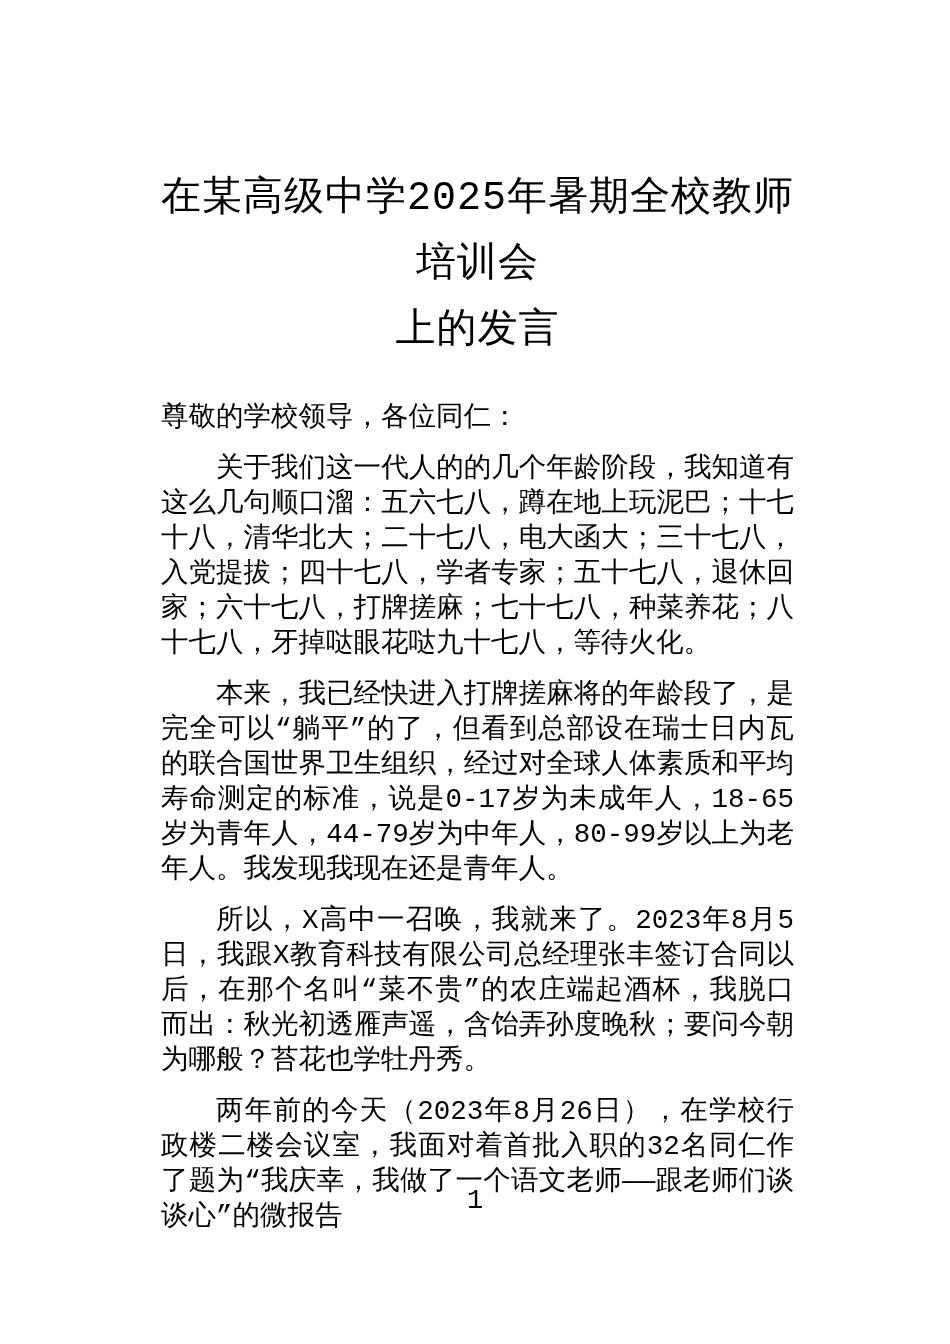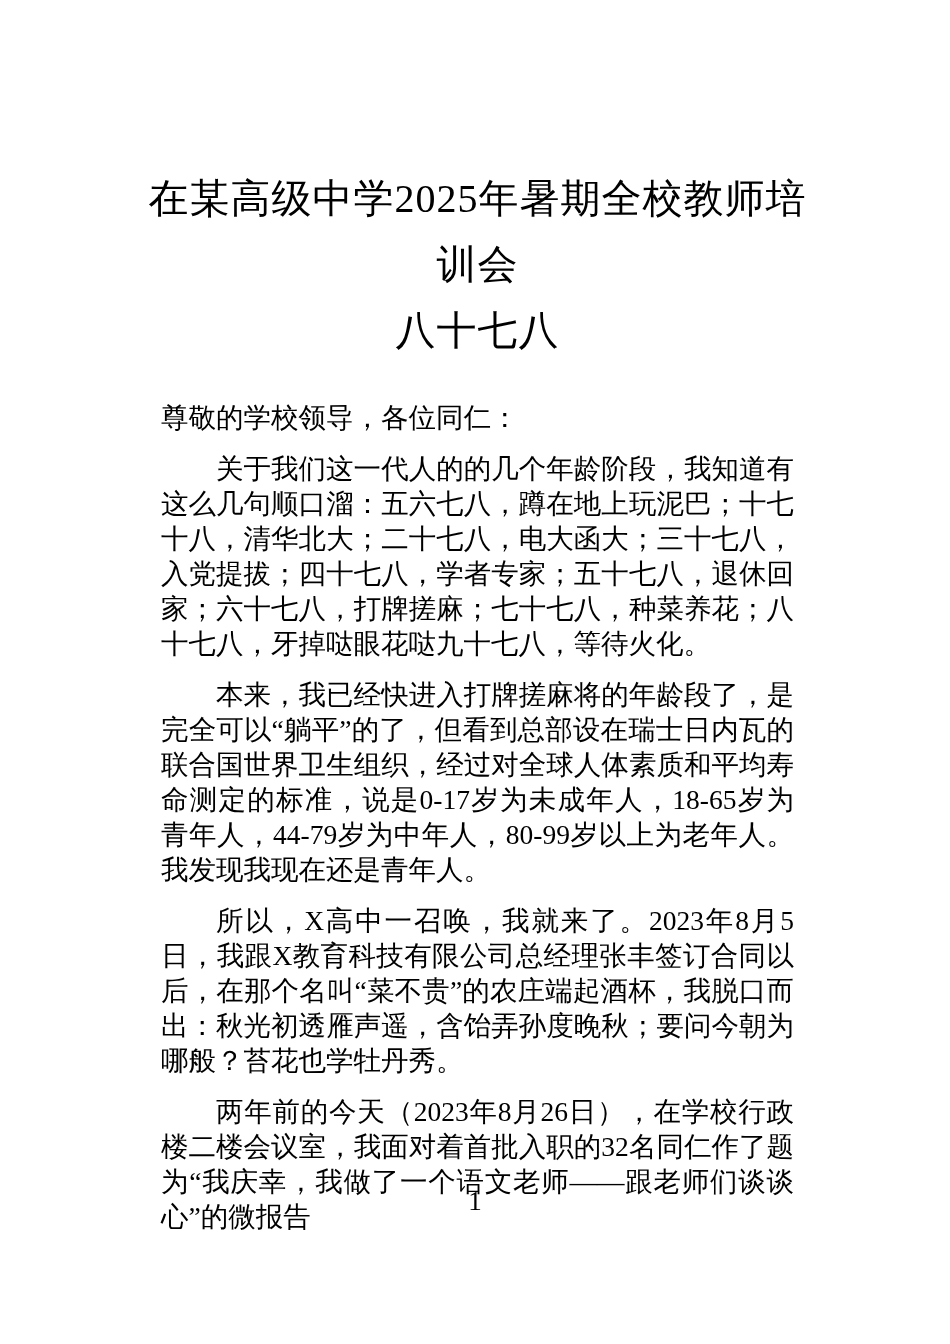--- a/index.html
+++ b/index.html
@@ -8,21 +8,21 @@
     background: #ffffff;
   }
   .page {
     position: relative;
     width: 950px;
     height: 1344px;
     background: #ffffff;
     color: #000000;
     overflow: hidden;
     
-    font-family: Liberation Serif, serif;
+    font-family: Liberation Mono, monospace;
   }
   .doc-title {
     margin: 0 140px 0 145px;
     padding-top: 166px;
     font-size: 40px;
     line-height: 66px;
     font-weight: normal;
     text-align: center;
     letter-spacing: 1px;
   }
@@ -51,21 +51,21 @@
     line-height: 35px;
   }
 </style>
 </head>
 <body>
 
 <div class="page">
 
   <h1 class="doc-title">
     <span class="title-line">在某高级中学2025年暑期全校教师培训会</span>
-    <span class="title-line">八十七八</span>
+    <span class="title-line">上的发言</span>
   </h1>
 
   <div class="doc-body">
     <p class="salutation">尊敬的学校领导，各位同仁：</p>
     <p>关于我们这一代人的的几个年龄阶段，我知道有这么几句顺口溜：五六七八，蹲在地上玩泥巴；十七十八，清华北大；二十七八，电大函大；三十七八，入党提拔；四十七八，学者专家；五十七八，退休回家；六十七八，打牌搓麻；七十七八，种菜养花；八十七八，牙掉哒眼花哒九十七八，等待火化。</p>
     <p>本来，我已经快进入打牌搓麻将的年龄段了，是完全可以“躺平”的了，但看到总部设在瑞士日内瓦的联合国世界卫生组织，经过对全球人体素质和平均寿命测定的标准，说是0-17岁为未成年人，18-65岁为青年人，44-79岁为中年人，80-99岁以上为老年人。我发现我现在还是青年人。</p>
     <p>所以，X高中一召唤，我就来了。2023年8月5日，我跟X教育科技有限公司总经理张丰签订合同以后，在那个名叫“菜不贵”的农庄端起酒杯，我脱口而出：秋光初透雁声遥，含饴弄孙度晚秋；要问今朝为哪般？苔花也学牡丹秀。</p>
     <p>两年前的今天（2023年8月26日），在学校行政楼二楼会议室，我面对着首批入职的32名同仁作了题为“我庆幸，我做了一个语文老师——跟老师们谈谈心”的微报告</p>
   </div>
 

